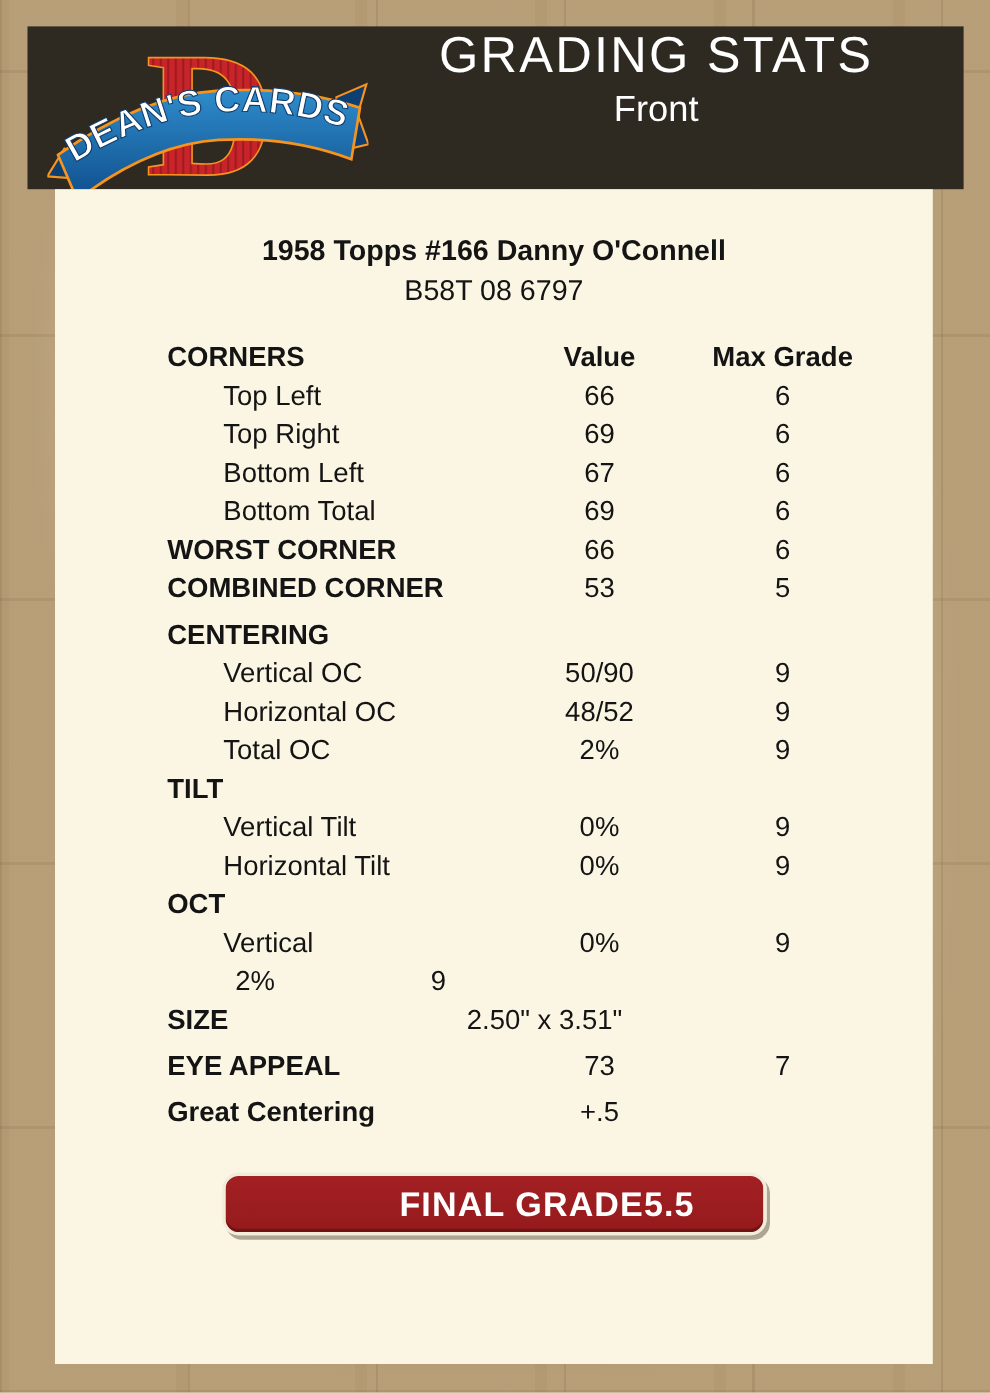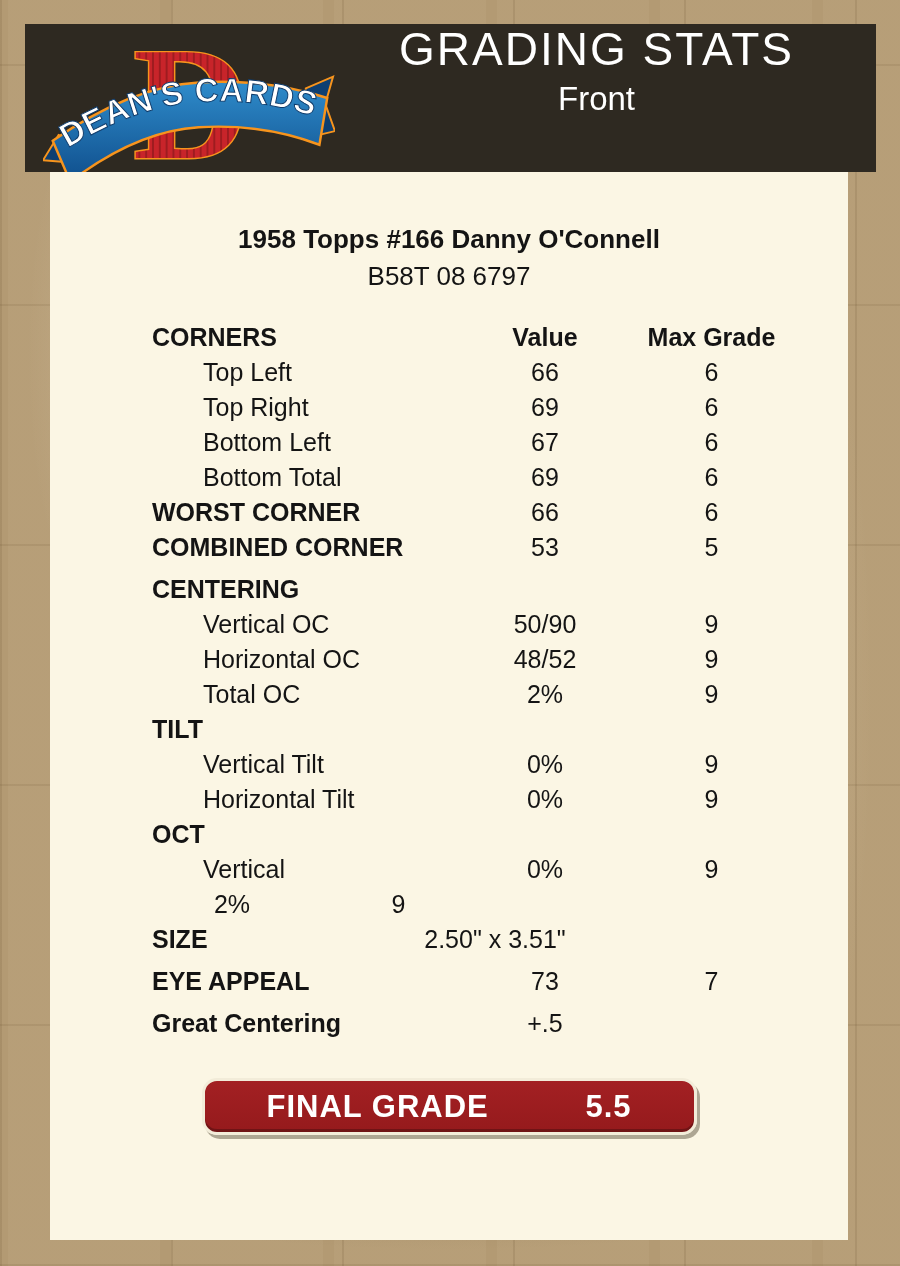--- a/index.html
+++ b/index.html
@@ -39,42 +39,42 @@
   }
   .header-title{font-size:46px;letter-spacing:2px;line-height:1.1;}
   .header-subtitle{font-size:33px;margin-top:5px;}
 
   
   .panel{
     position:absolute;left:50px;top:172px;width:798px;height:1068px;
     background:#fbf6e4;
     color:#141414;
   }
-  .card-title{margin-top:52px;text-align:center;font-weight:bold;font-size:26px;line-height:1.2;}
+  .card-title{margin-top:40px;text-align:center;font-weight:bold;font-size:26px;line-height:1.2;}
   .card-serial{margin-top:6px;text-align:center;font-size:26px;line-height:1.2;}
 
   .grading-table{margin-top:28px;font-size:25px;}
   .row{display:flex;height:35px;line-height:35px;padding:0 22px 0 102px;}
   .row .lbl{width:313px;white-space:nowrap;}
   .row .val{width:160px;text-align:center;white-space:nowrap;}
   .row .max{width:173px;text-align:center;white-space:nowrap;}
   .row.head .lbl,.row.head .val,.row.head .max{font-weight:bold;}
   .row.item .lbl{padding-left:51px;box-sizing:border-box;}
   .row.bold .lbl,.row.section .lbl,.row.size .lbl{font-weight:bold;}
   .row.gap{margin-top:7px;}
   .row.size .val{width:260px;margin-left:-100px;}
 
   
   .final-grade{
     margin:37px auto 0 auto;width:495px;height:57px;
     background:linear-gradient(#a32023,#951a1c);
     border:3px solid #f2ecd9;border-radius:15px;
     box-sizing:border-box;
     box-shadow:3px 4px 0 rgba(110,100,80,0.55), inset 0 -3px 0 rgba(0,0,0,0.25);
-    display:flex;align-items:center;justify-content:space-between;
+    display:flex;align-items:center;justify-content:flex-end;
     padding:0 62px;color:#ffffff;font-weight:bold;font-size:31px;
     letter-spacing:1px;cursor:pointer;
   }
 </style>
 </head>
 <body>
 
 <div class="stage">
   <div class="bg-collage"></div>
 

